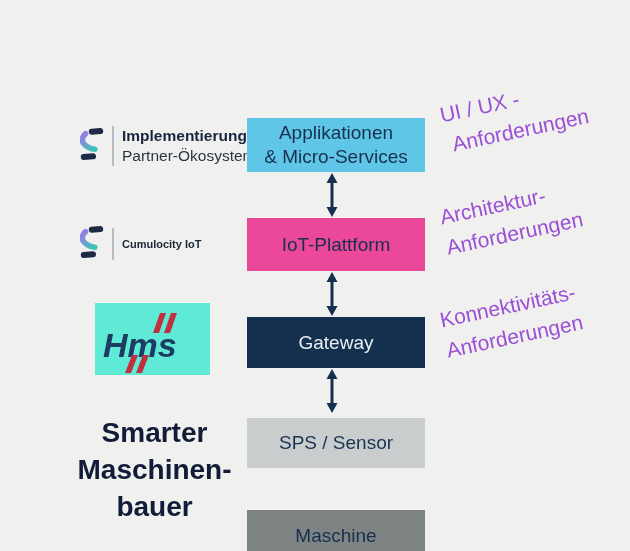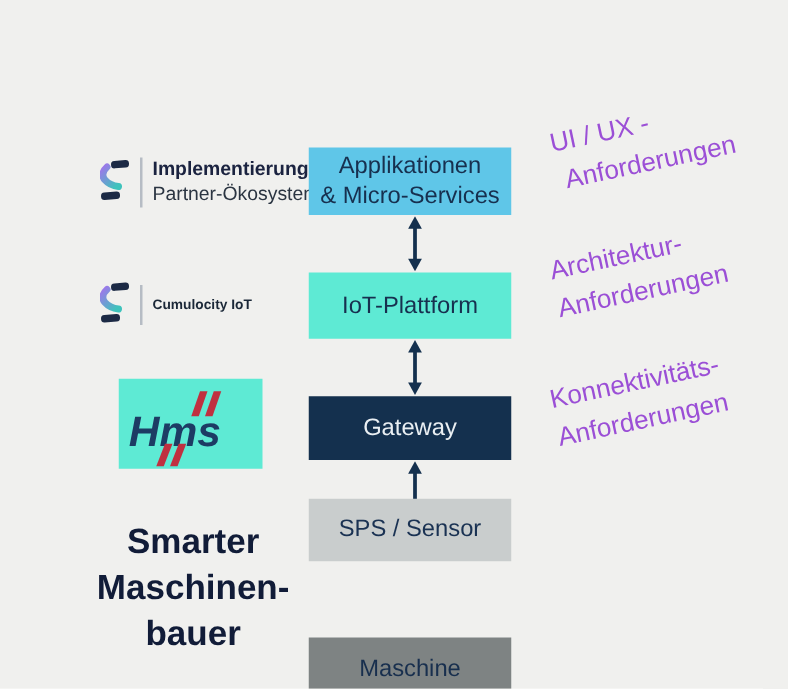--- a/index.html
+++ b/index.html
@@ -3,28 +3,28 @@
 <meta charset="utf-8">
 <style>
   html,body{margin:0;padding:0;}
   body{font-family:"Liberation Sans",sans-serif;}
   .canvas{
     position:relative;width:630px;height:551px;
     background:#F0F0EE;overflow:hidden;
   }
   
   .box{
-    position:absolute;left:247px;width:162px;
+    position:absolute;left:247px;width:178px;
     display:flex;align-items:center;justify-content:center;
     text-align:center;font-size:19px;color:#17304F;
   }
   .box-apps{top:118px;height:54px;background:#5FC6E8;line-height:24px;}
-  .box-platform{top:218px;height:53px;background:#5eead4;}
+  .box-platform{top:218px;height:53px;background:#ec4899;}
   .box-gateway{top:317px;height:51px;background:#14304E;color:#EAEFF3;}
-  .box-sps{top:399px;height:50px;background:#C9CDCD;color:#1A3253;}
+  .box-sps{top:418px;height:50px;background:#C9CDCD;color:#1A3253;}
   .box-machine{top:474px;height:52px;background:#7E8383;color:#182F4E;margin-top:36px;}
   
   .arrow{position:absolute;left:324px;width:16px;}
   .arrow-1{top:173px;}
   .arrow-2{top:272px;}
   .arrow-3{top:369px;}
   
   .logo-row{position:absolute;display:flex;align-items:center;gap:8px;}
   .logo-row-1{left:80px;top:124px;height:44px;}
   .logo-row-2{left:80px;top:224px;height:40px;}

